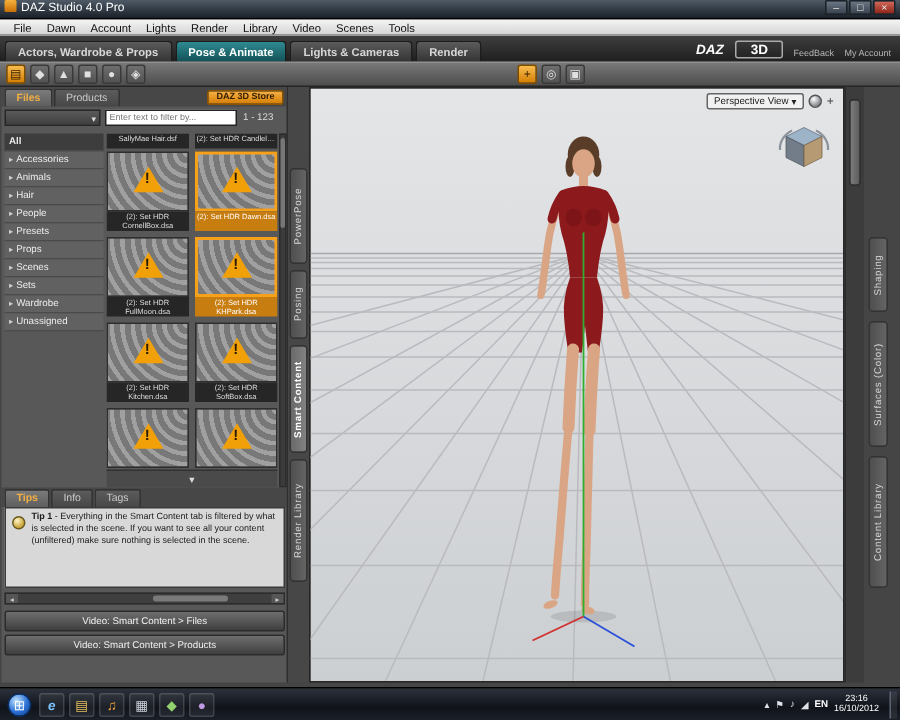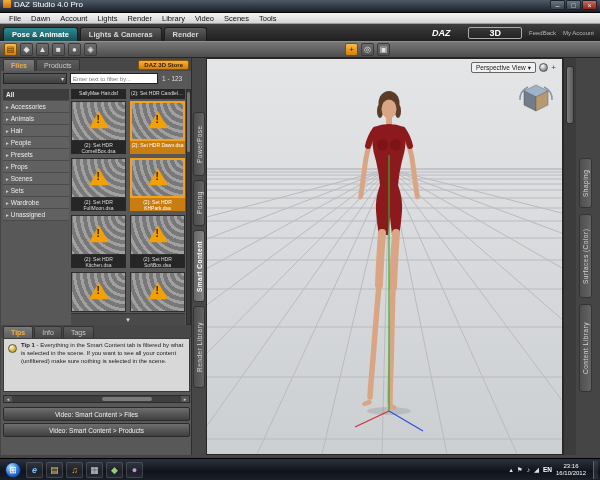--- a/index.html
+++ b/index.html
@@ -22,23 +22,23 @@
     display:flex;align-items:center;padding:0 4px;border-bottom:1px solid #9a9a9a}
   .menu-item{font-size:7.5px;color:#111;padding:0 5px;cursor:default}
 
   
   #activitybar{left:0;top:24px;width:600px;height:17px;background:linear-gradient(#3e3e3e,#1f1f1f);
     display:flex;align-items:flex-end;padding:0 2px}
   .atab{height:14px;margin:0 1px;padding:0 8px;display:flex;align-items:center;font-size:7.5px;font-weight:bold;
     color:#d8d8d8;background:linear-gradient(#5b5b5b,#343434);border:1px solid #1c1c1c;border-bottom:none;
     border-radius:3px 3px 0 0}
   .atab.active{background:linear-gradient(#2e8a91,#135257);color:#fff}
-  #brand{margin-left:auto;display:flex;align-items:center;gap:7px;padding:0 4px 2px 0}
+  #brand{margin-left:auto;display:flex;align-items:flex-end;gap:7px;padding:0 4px 2px 0}
   #logo{display:flex;align-items:center;font-size:9px;font-weight:bold;color:#fff;font-style:italic}
-  #logo .l3d{margin-left:18px;padding:0 20px;border:1px solid #aaa;border-radius:2px;font-style:normal}
+  #logo .l3d{margin-left:8px;padding:0 9px;border:1px solid #aaa;border-radius:2px;font-style:normal}
   .brand-link{font-size:6px;color:#b5b5b5}
 
   
   #toolbar{left:0;top:41px;width:600px;height:17px;background:linear-gradient(#787878,#4d4d4d);
     border-top:1px solid #8f8f8f;border-bottom:1px solid #262626;display:flex;align-items:center;padding:0 4px}
   .tbtn{width:13px;height:13px;margin-right:3px;display:flex;align-items:center;justify-content:center;
     font-size:8px;color:#e0e0e0;background:linear-gradient(#6e6e6e,#525252);border:1px solid #3a3a3a;border-radius:2px}
   .tbtn.active{background:linear-gradient(#f8bc4e,#d57f05);border-color:#7e4e00;color:#3c2500}
   .tgap{width:245px}
 
@@ -157,20 +157,21 @@
     <span class="menu-item">Account</span>
     <span class="menu-item">Lights</span>
     <span class="menu-item">Render</span>
     <span class="menu-item">Library</span>
     <span class="menu-item">Video</span>
     <span class="menu-item">Scenes</span>
     <span class="menu-item">Tools</span>
   </div>
 
   <div id="activitybar" class="abs">
+    <div class="atab">Actors, Wardrobe &amp; Props</div>
     <div class="atab active">Pose &amp; Animate</div>
     <div class="atab">Lights &amp; Cameras</div>
     <div class="atab">Render</div>
     <div id="brand">
       <div id="logo">
         <span>DAZ</span>
         <span class="l3d">3D</span>
       </div>
       <span class="brand-link">FeedBack</span>
       <span class="brand-link">My Account</span>

